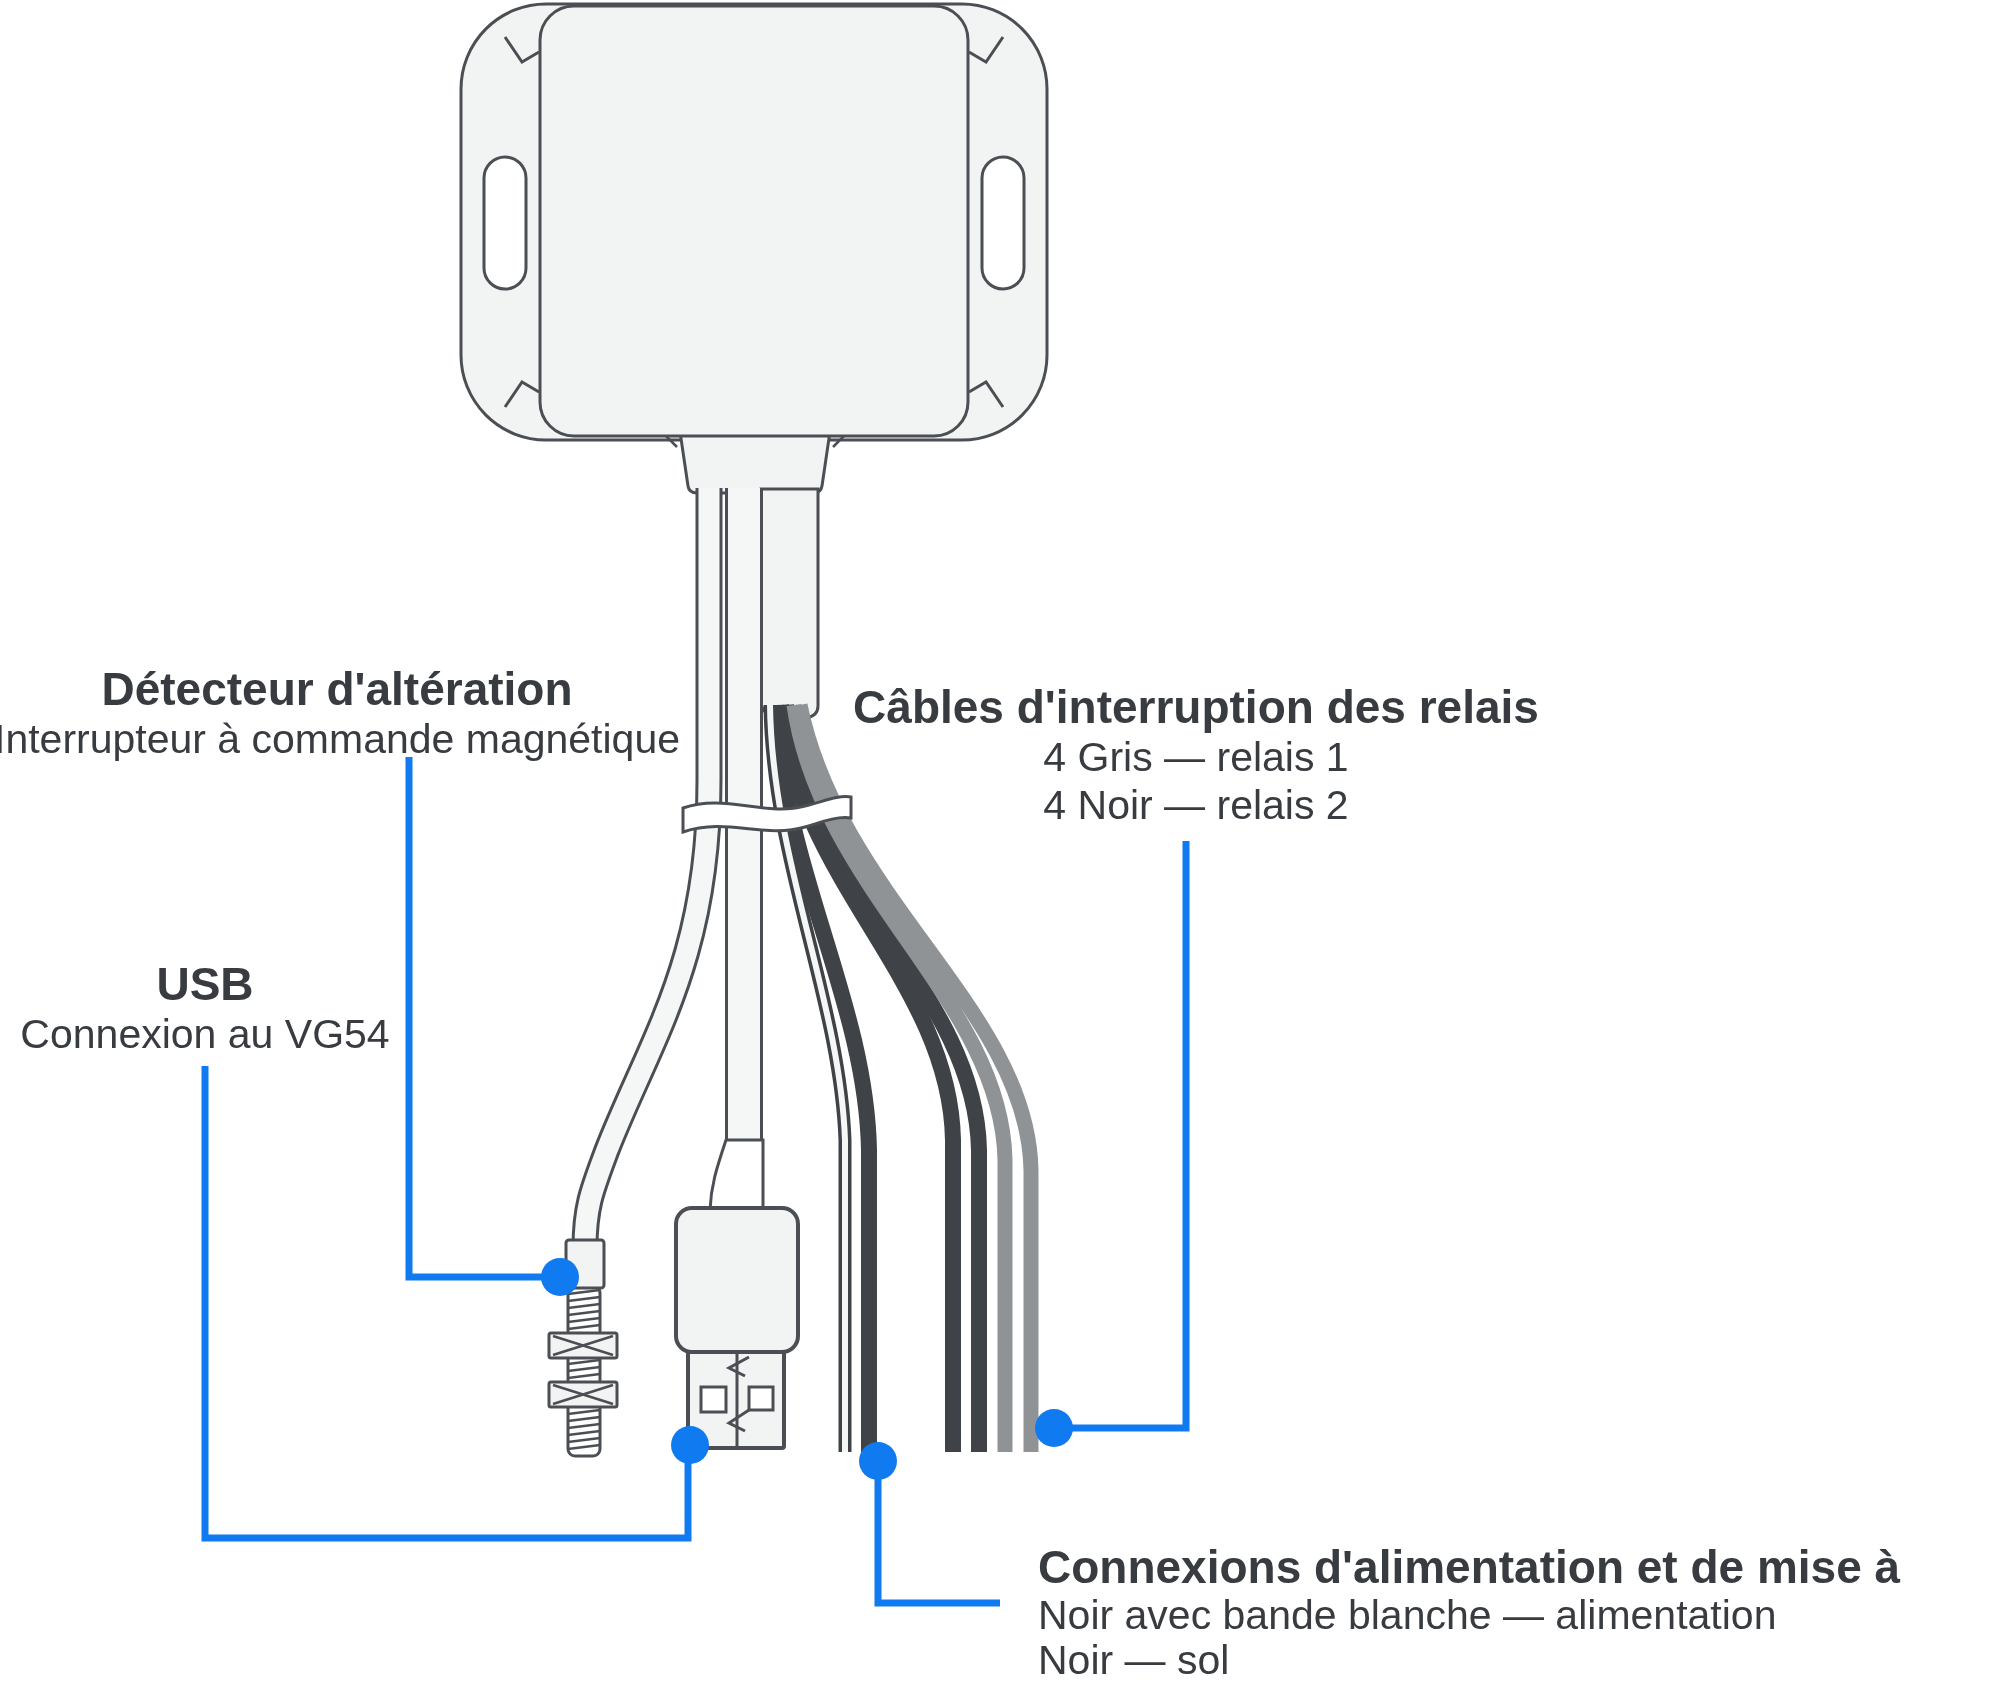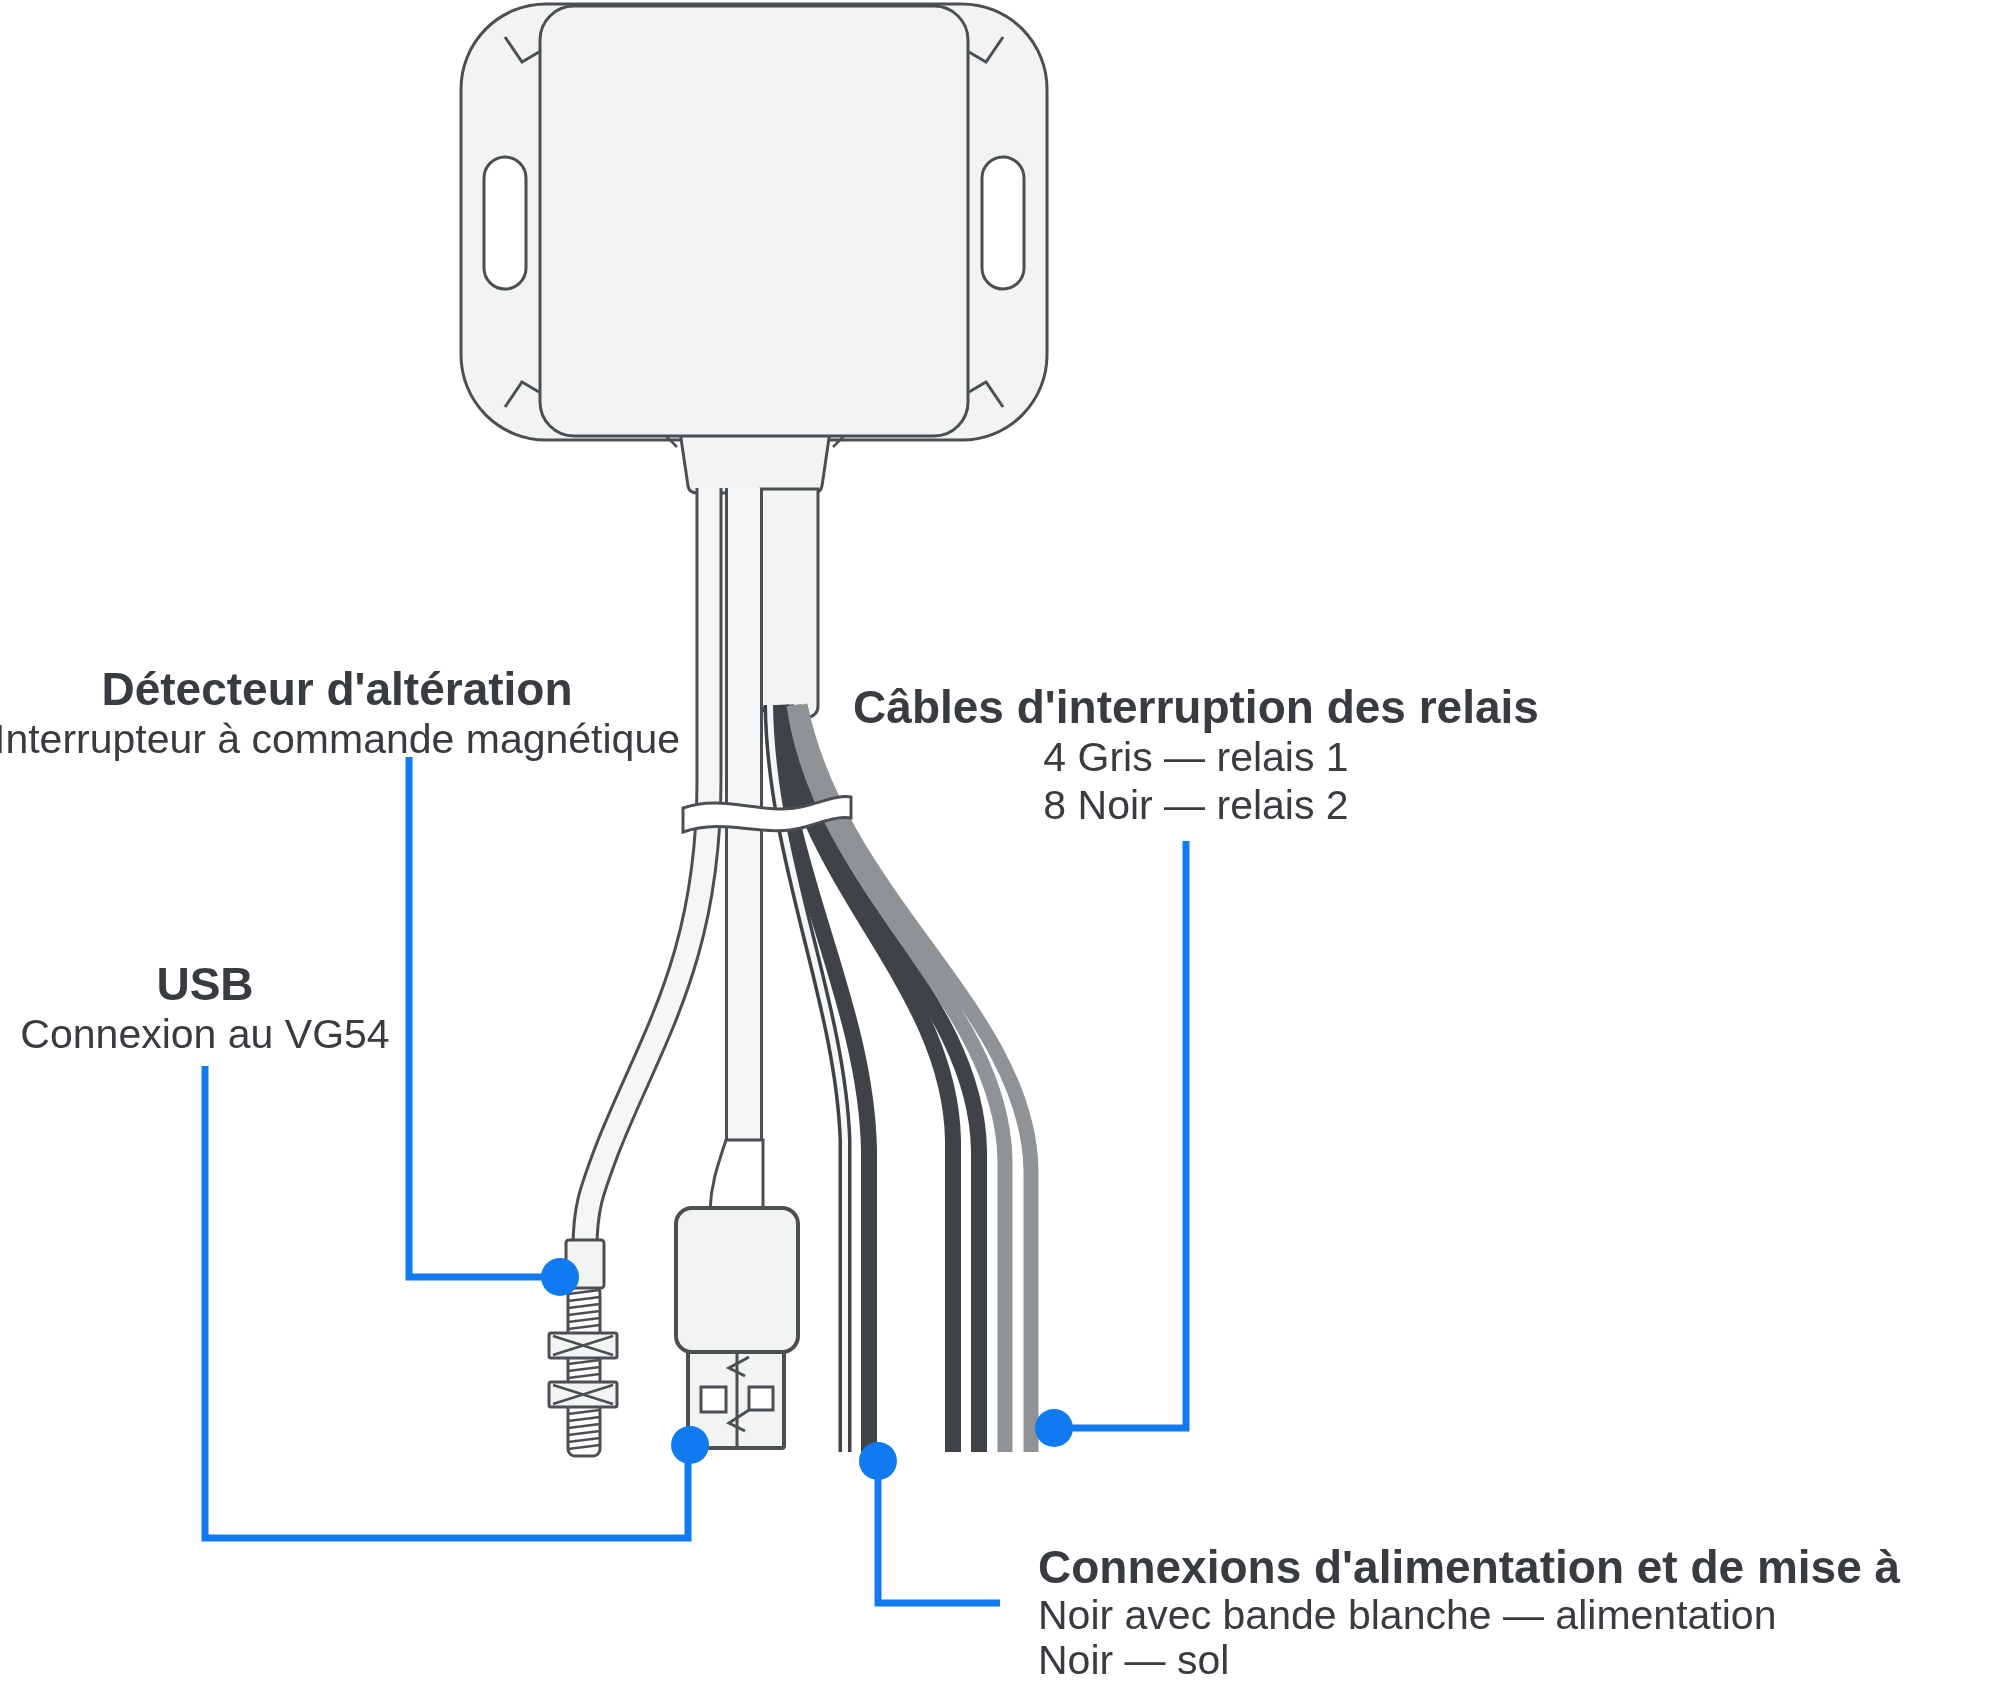--- a/index.html
+++ b/index.html
@@ -149,21 +149,21 @@
   </div>
 
   <div class="label centered" id="usb-label" style="left:205px;top:958px;">
     <div class="t">USB</div>
     <div class="s">Connexion au VG54</div>
   </div>
 
   <div class="label centered" id="relay-label" style="left:1188px;top:681px;margin-left:8px;">
     <div class="t">Câbles d'interruption des relais</div>
     <div class="s">4 Gris — relais 1</div>
-    <div class="s">8 Noir — relais 2</div>
+    <div class="s">4 Noir — relais 2</div>
   </div>
 
   <div class="label" id="power-label" style="left:1038px;top:1541px;">
     <div class="t">Connexions d'alimentation et de mise à la terre</div>
     <div class="s">Noir avec bande blanche — alimentation</div>
     <div class="s">Noir — sol</div>
   </div>
 
 </div>
 

